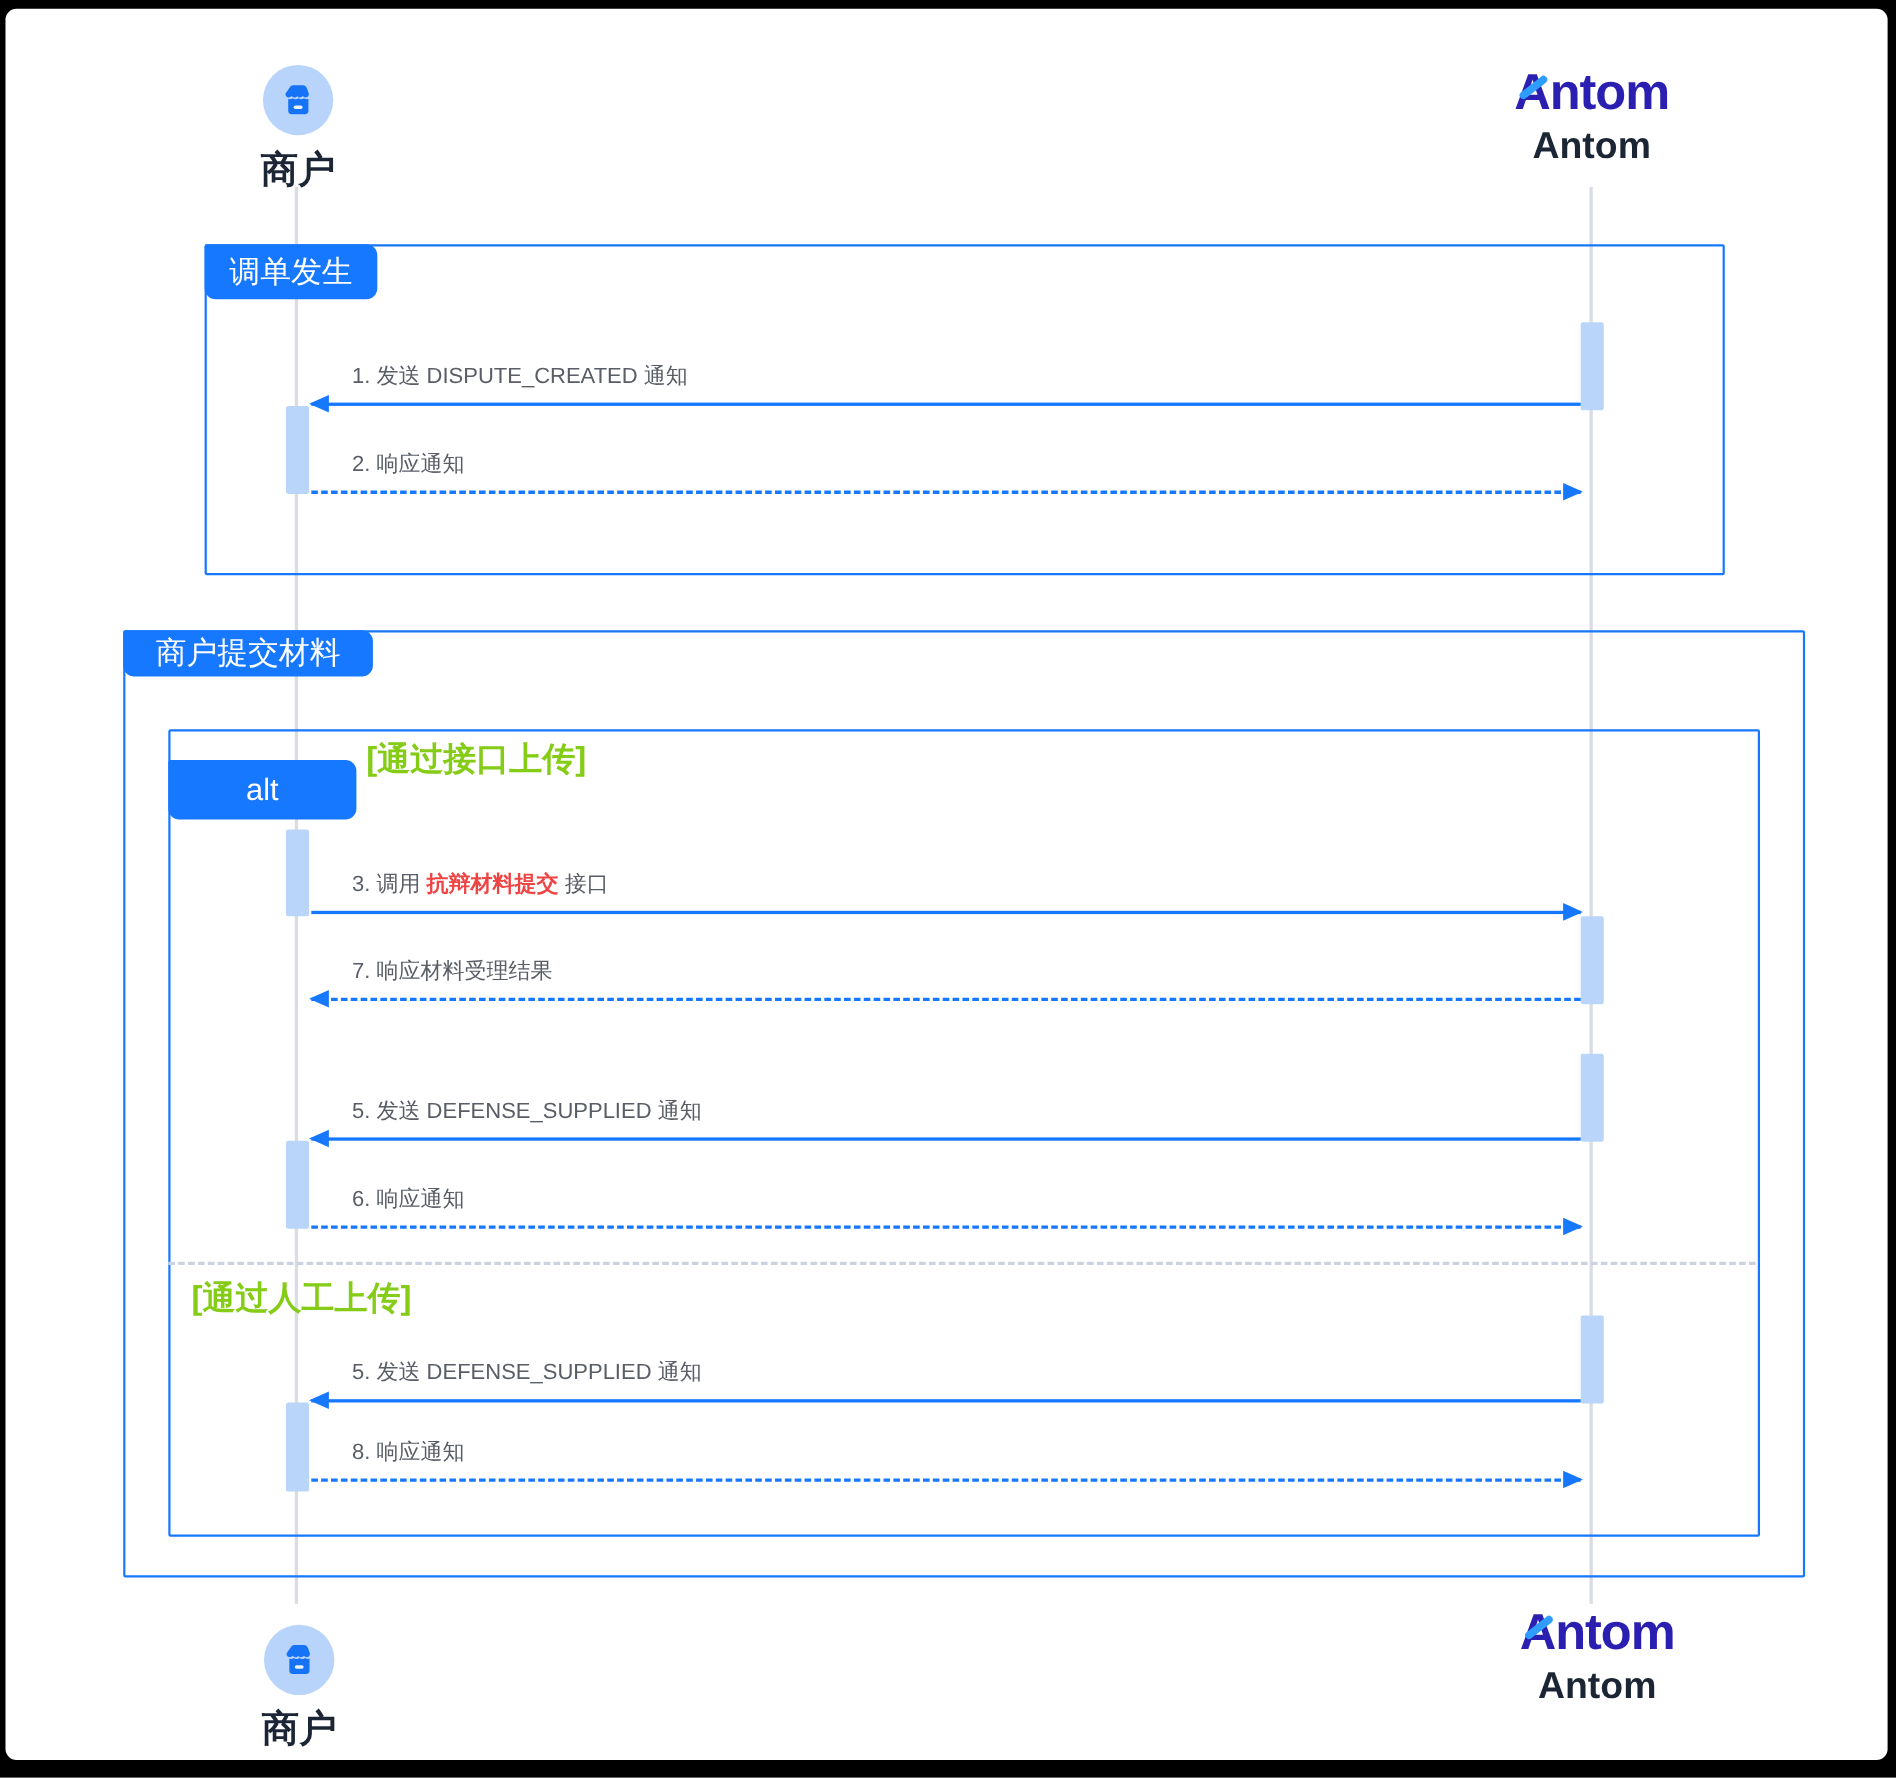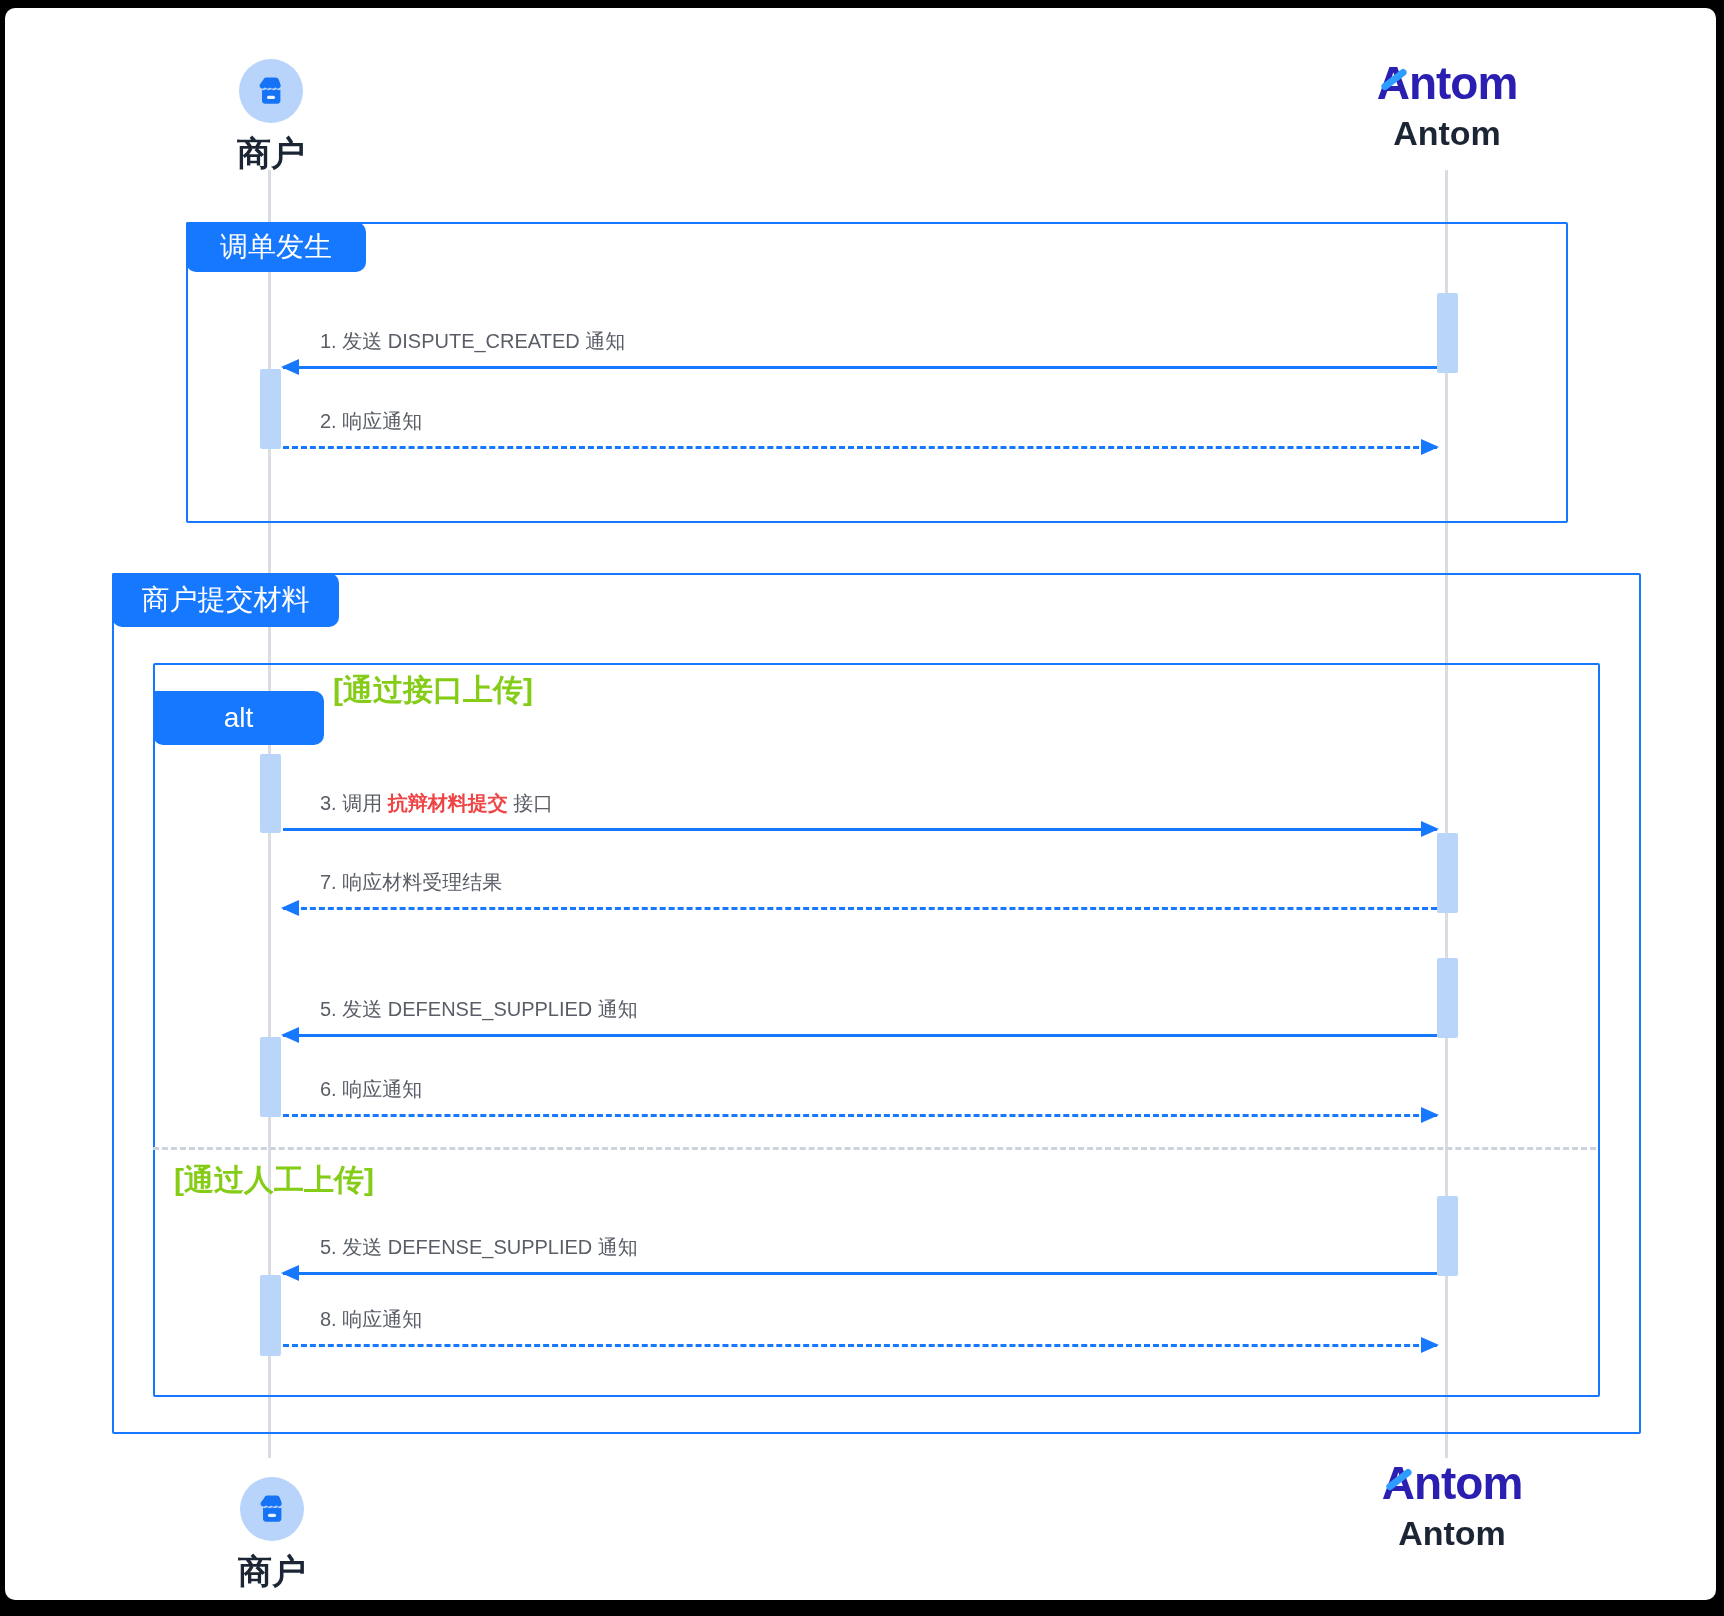--- a/index.html
+++ b/index.html
@@ -63,25 +63,25 @@
   </div>
   <div class="actor-label">商户</div>
 </div>
 
 <div class="actor" style="left:1347px;top:60px;width:200px;">
   <div class="antom-logo"><span>Antom</span><span class="a-accent"></span></div>
   <div class="actor-label">Antom</div>
 </div>
 
 <div class="frame" style="left:186px;top:222px;width:1378px;height:297px;">
-  <div class="frame-label" style="width:180px;height:50px;">调单发生</div>
+  <div class="frame-label" style="width:157px;height:50px;">调单发生</div>
 </div>
 
 <div class="frame" style="left:112px;top:573px;width:1525px;height:857px;">
-  <div class="frame-label" style="width:227px;height:54px;">商户提交材料</div>
+  <div class="frame-label" style="width:227px;height:42px;">商户提交材料</div>
 </div>
 
 <div class="frame" style="left:153px;top:663px;width:1443px;height:730px;">
   <div class="frame-label" style="width:171px;height:54px;margin-top:28px;">alt</div>
 </div>
 <div class="guard" style="left:333px;top:670px;">[通过接口上传]</div>
 <div class="alt-divider" style="left:153px;top:1147px;width:1443px;"></div>
 <div class="guard" style="left:174px;top:1160px;">[通过人工上传]</div>
 
 <div class="activation" style="left:1437px;top:293px;height:80px;"></div>

